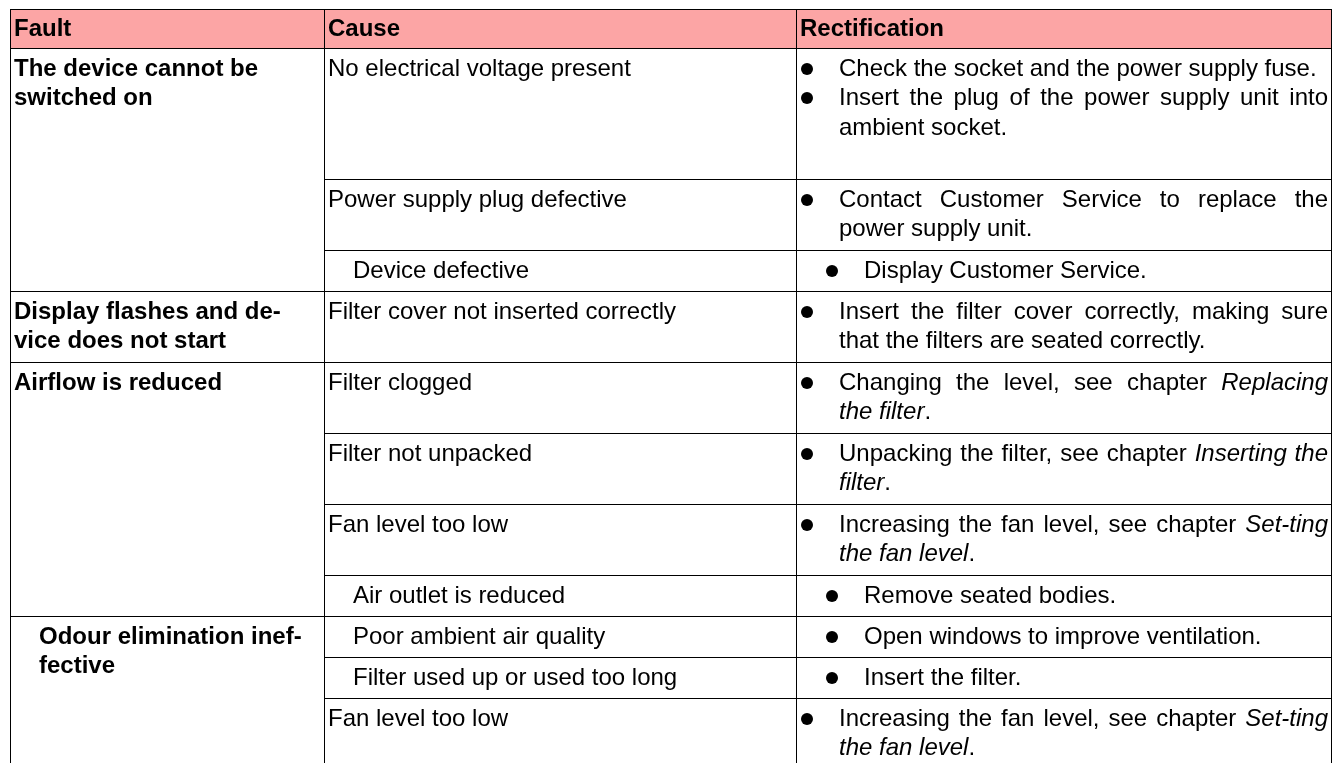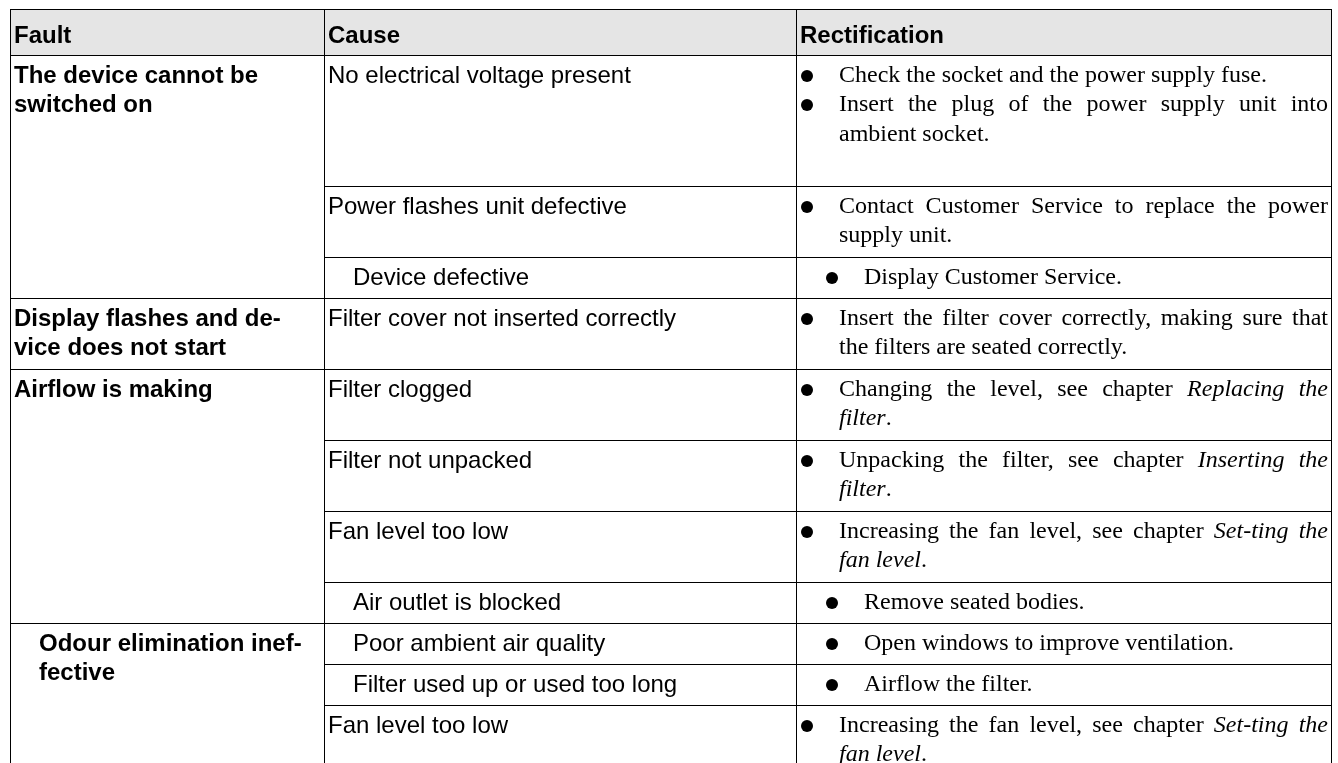--- a/index.html
+++ b/index.html
@@ -11,32 +11,32 @@
       width: 1321px;
       font-size: 24px; line-height: 29.5px;
     }
     table.trouble td, table.trouble th {
       border: 1.5px solid #000;
       vertical-align: top;
       padding: 4px 3px 6px 3px;
       text-align: left;
     }
     table.trouble th {
-      background: #e5e5e5;
+      background: #fca5a5;
       font-weight: bold;
       height: 26px;
-      padding-top: 10px; padding-bottom: 5px;
+      padding-top: 3px; padding-bottom: 5px;
     }
     col.c-fault { width: 314px; }
     col.c-cause { width: 472px; }
     col.c-rect  { width: 535px; }
     td.fault { font-weight: bold; }
     td.rect { padding-left: 6px; padding-right: 8px; }
     ul.bullets { list-style: none; margin: 0; padding: 0; }
-    ul.bullets li { position: relative; padding-left: 39px; text-align: justify; font-family: Liberation Serif, serif; }
+    ul.bullets li { position: relative; padding-left: 39px; text-align: justify; }
     ul.bullets li .dot {
       position: absolute; left: 1px; top: 10px;
       width: 12px; height: 12px; border-radius: 50%; background: #000;
     }
     .ital { font-style: italic; }
     tr.h1 td { height: 120px; }
     tr.h2 td { height: 60px; }
     tr.h3 td { height: 30px; padding-left: 28px; }
   </style>
 </head>
@@ -61,21 +61,21 @@
       <td class="fault" rowspan="3">The device cannot be switched on</td>
       <td>No electrical voltage present</td>
       <td class="rect">
         <ul class="bullets">
           <li><span class="dot"></span><span>Check the socket and the power supply fuse.</span></li>
           <li><span class="dot"></span><span>Insert the plug of the power supply unit into ambient socket.</span></li>
         </ul>
       </td>
     </tr>
     <tr class="h2">
-      <td>Power flashes unit defective</td>
+      <td>Power supply plug defective</td>
       <td class="rect">
         <ul class="bullets">
           <li><span class="dot"></span><span>Contact Customer Service to replace the power supply unit.</span></li>
         </ul>
       </td>
     </tr>
     <tr class="h3">
       <td>Device defective</td>
       <td class="rect">
         <ul class="bullets">
@@ -88,21 +88,21 @@
       <td class="fault">Display flashes and de-vice does not start</td>
       <td>Filter cover not inserted correctly</td>
       <td class="rect">
         <ul class="bullets">
           <li><span class="dot"></span><span>Insert the filter cover correctly, making sure that the filters are seated correctly.</span></li>
         </ul>
       </td>
     </tr>
 
     <tr class="h2">
-      <td class="fault" rowspan="4">Airflow is making</td>
+      <td class="fault" rowspan="4">Airflow is reduced</td>
       <td>Filter clogged</td>
       <td class="rect">
         <ul class="bullets">
           <li><span class="dot"></span><span>Changing the level, see chapter </span><span class="ital">Replacing the filter</span><span>.</span></li>
         </ul>
       </td>
     </tr>
     <tr class="h2">
       <td>Filter not unpacked</td>
       <td class="rect">
@@ -113,42 +113,42 @@
     </tr>
     <tr class="h2">
       <td>Fan level too low</td>
       <td class="rect">
         <ul class="bullets">
           <li><span class="dot"></span><span>Increasing the fan level, see chapter </span><span class="ital">Set-ting the fan level</span><span>.</span></li>
         </ul>
       </td>
     </tr>
     <tr class="h3">
-      <td>Air outlet is blocked</td>
+      <td>Air outlet is reduced</td>
       <td class="rect">
         <ul class="bullets">
           <li><span class="dot"></span><span>Remove seated bodies.</span></li>
         </ul>
       </td>
     </tr>
 
     <tr class="h3">
       <td class="fault" rowspan="3">Odour elimination inef-fective</td>
       <td>Poor ambient air quality</td>
       <td class="rect">
         <ul class="bullets">
           <li><span class="dot"></span><span>Open windows to improve ventilation.</span></li>
         </ul>
       </td>
     </tr>
     <tr class="h3">
       <td>Filter used up or used too long</td>
       <td class="rect">
         <ul class="bullets">
-          <li><span class="dot"></span><span>Airflow the filter.</span></li>
+          <li><span class="dot"></span><span>Insert the filter.</span></li>
         </ul>
       </td>
     </tr>
     <tr class="h2">
       <td>Fan level too low</td>
       <td class="rect">
         <ul class="bullets">
           <li><span class="dot"></span><span>Increasing the fan level, see chapter </span><span class="ital">Set-ting the fan level</span><span>.</span></li>
         </ul>
       </td>

